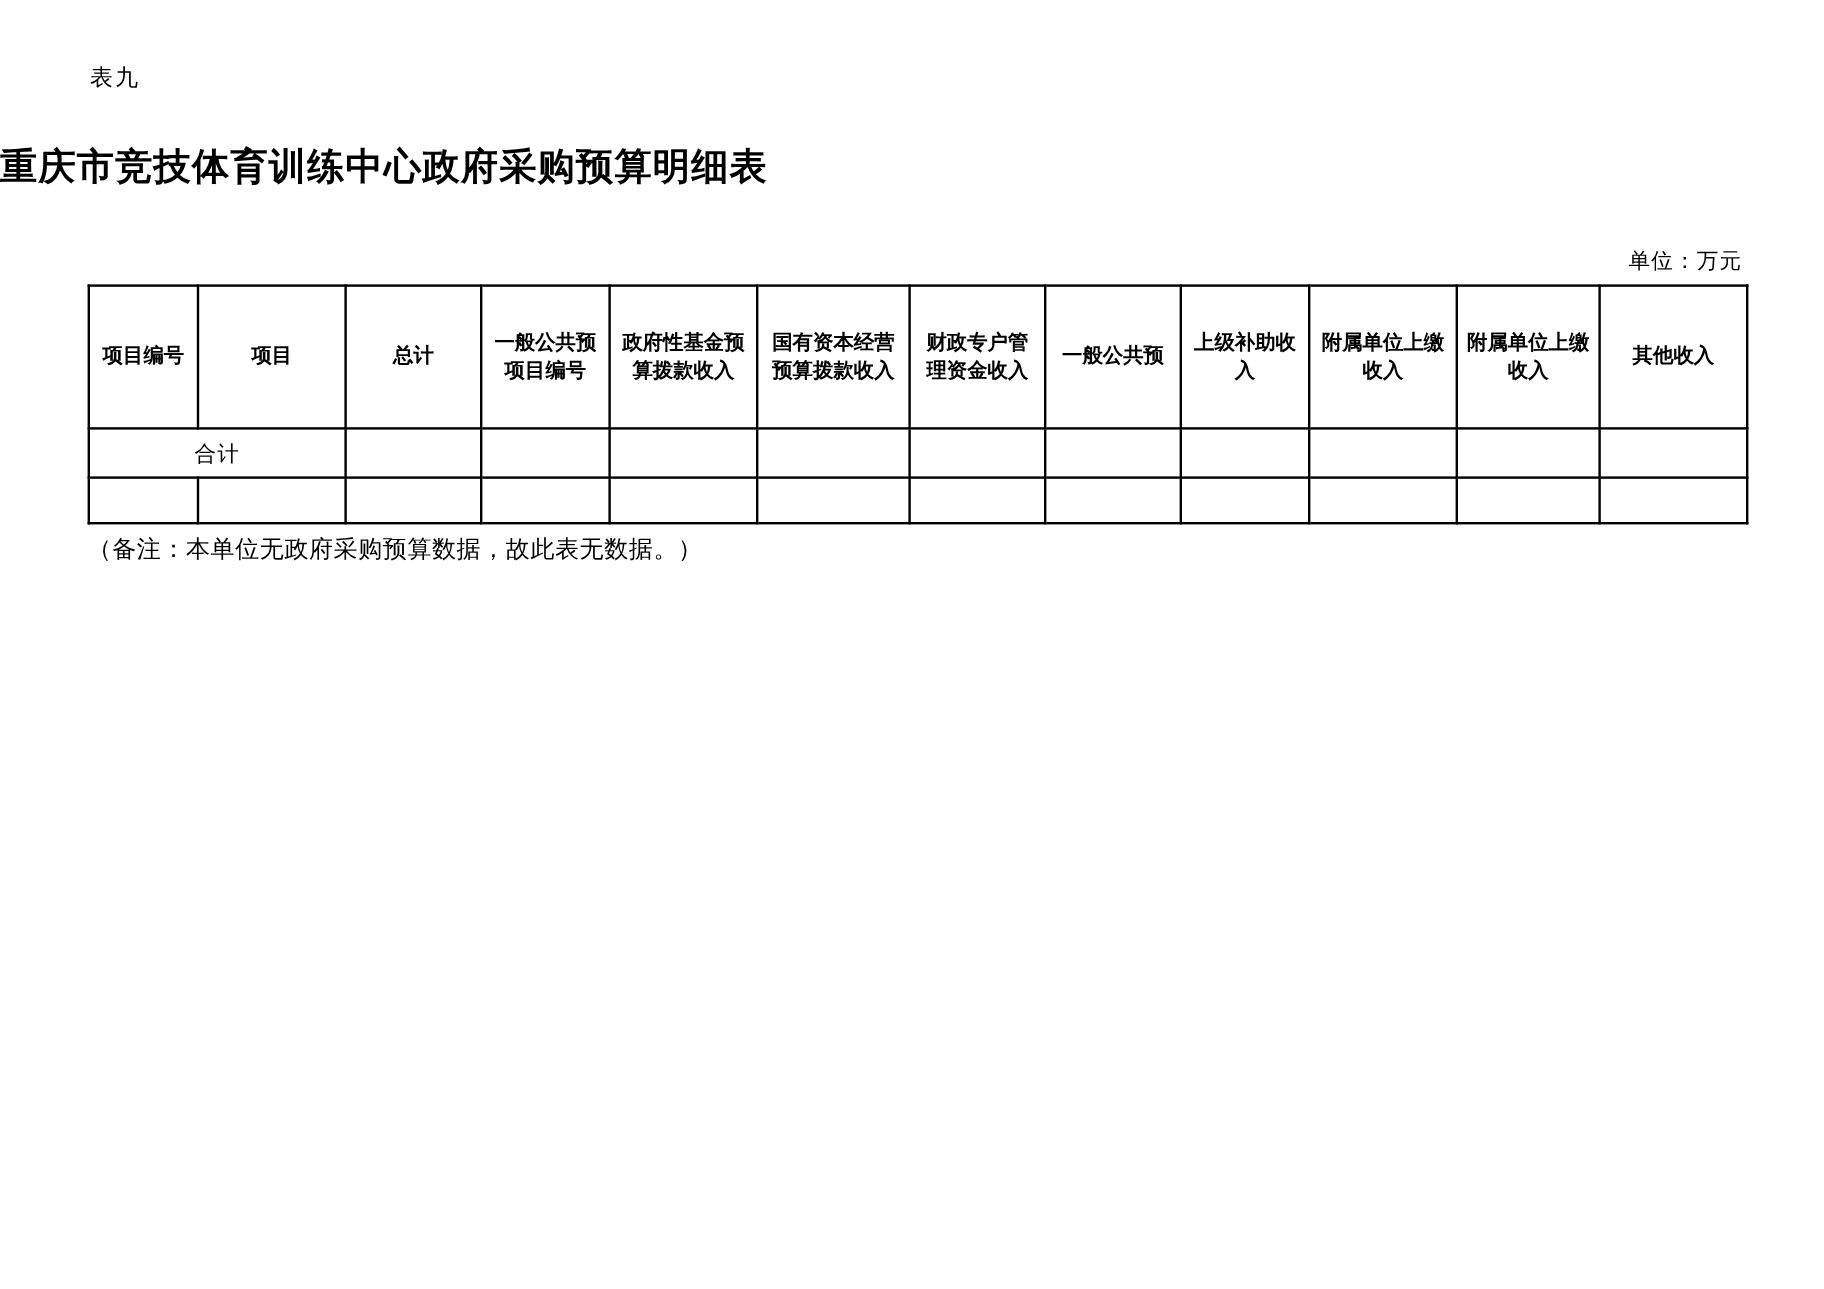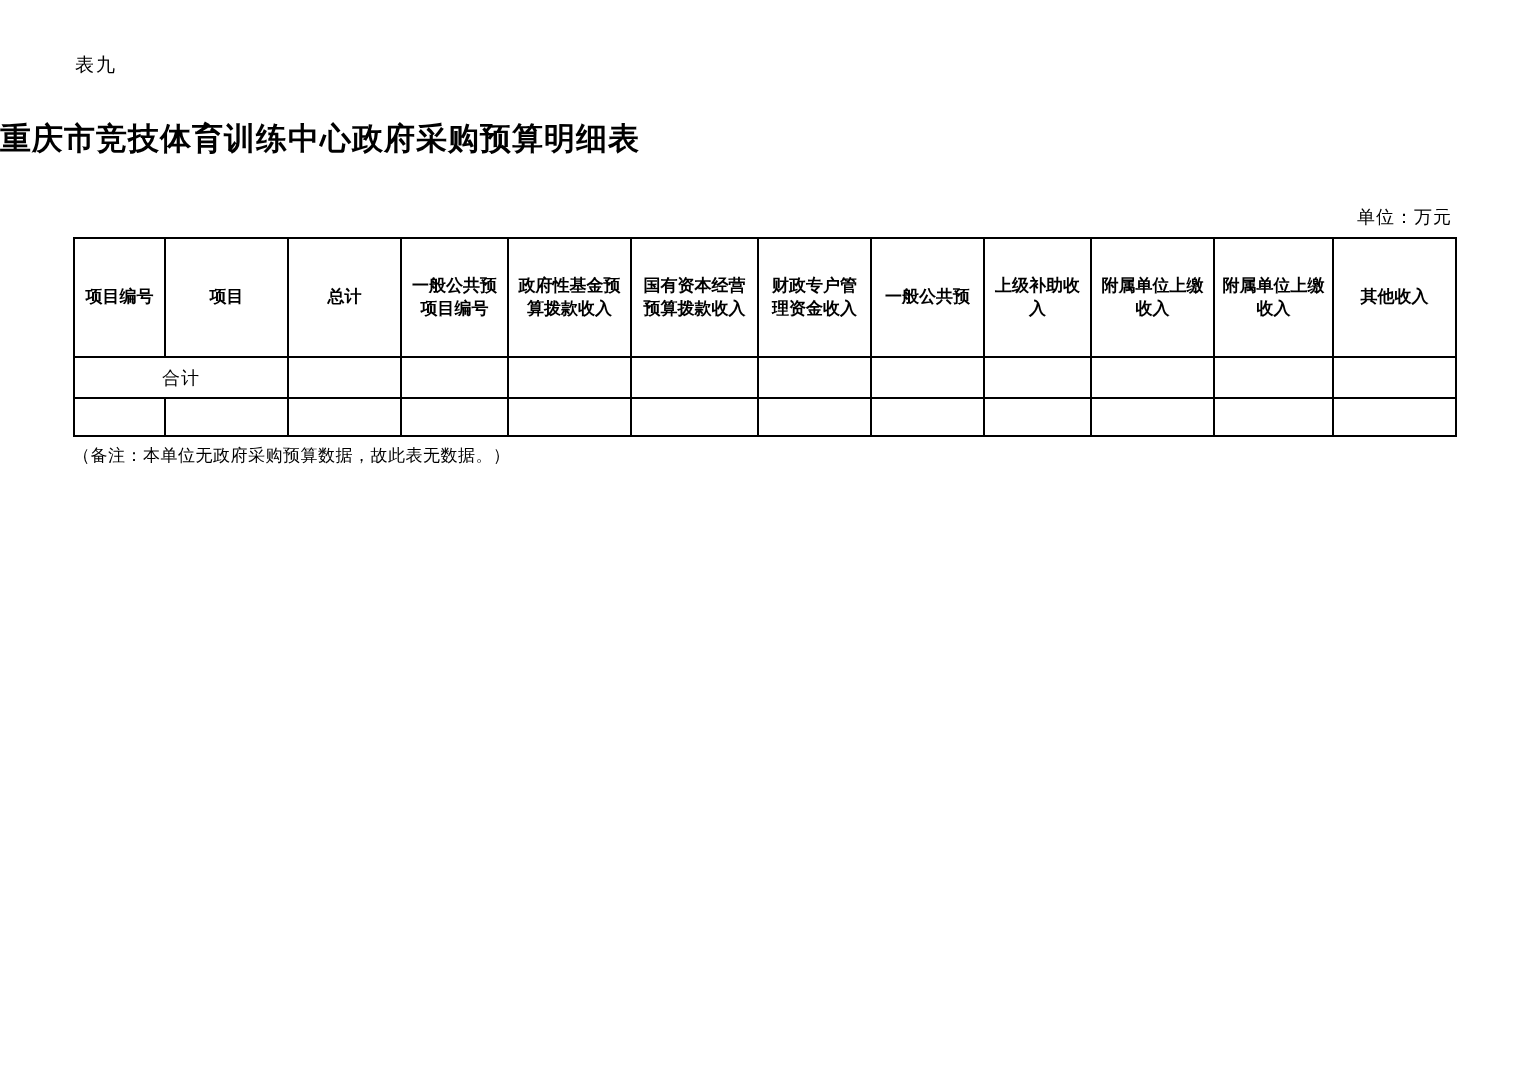--- a/index.html
+++ b/index.html
@@ -53,21 +53,21 @@
   tr.total-row    { height: 41px; }
   tr.empty-row    { height: 38px; }
   td.total-label-cell {
     font-family: "Liberation Sans", "DejaVu Sans", sans-serif;
     font-weight: normal;
     font-size: 18px;
     letter-spacing: 1px;
   }
   .note-text {
     position: absolute; left: 73px; top: 444px;
-    font-size: 17px; letter-spacing: 0.5px; font-family: Liberation Mono, monospace;
+    font-size: 20px; letter-spacing: 0.5px; font-family: Liberation Mono, monospace;
   }
 </style>
 </head>
 <body>
 
 <div class="page">
 
   <div class="corner-label">表九</div>
 
   <div class="page-title">重庆市竞技体育训练中心政府采购预算明细表</div>

